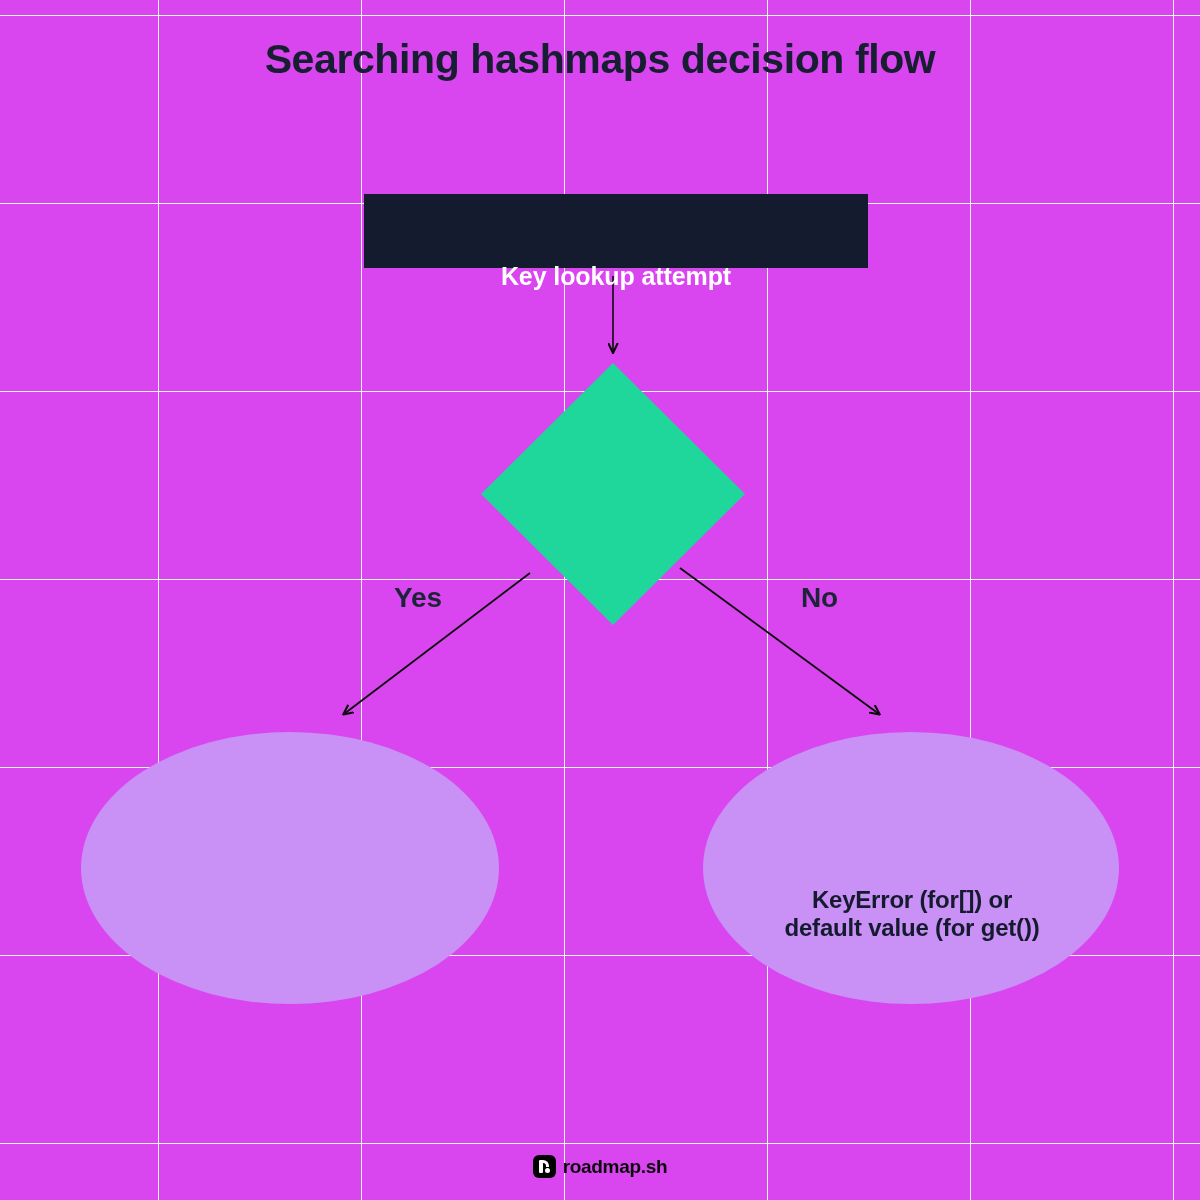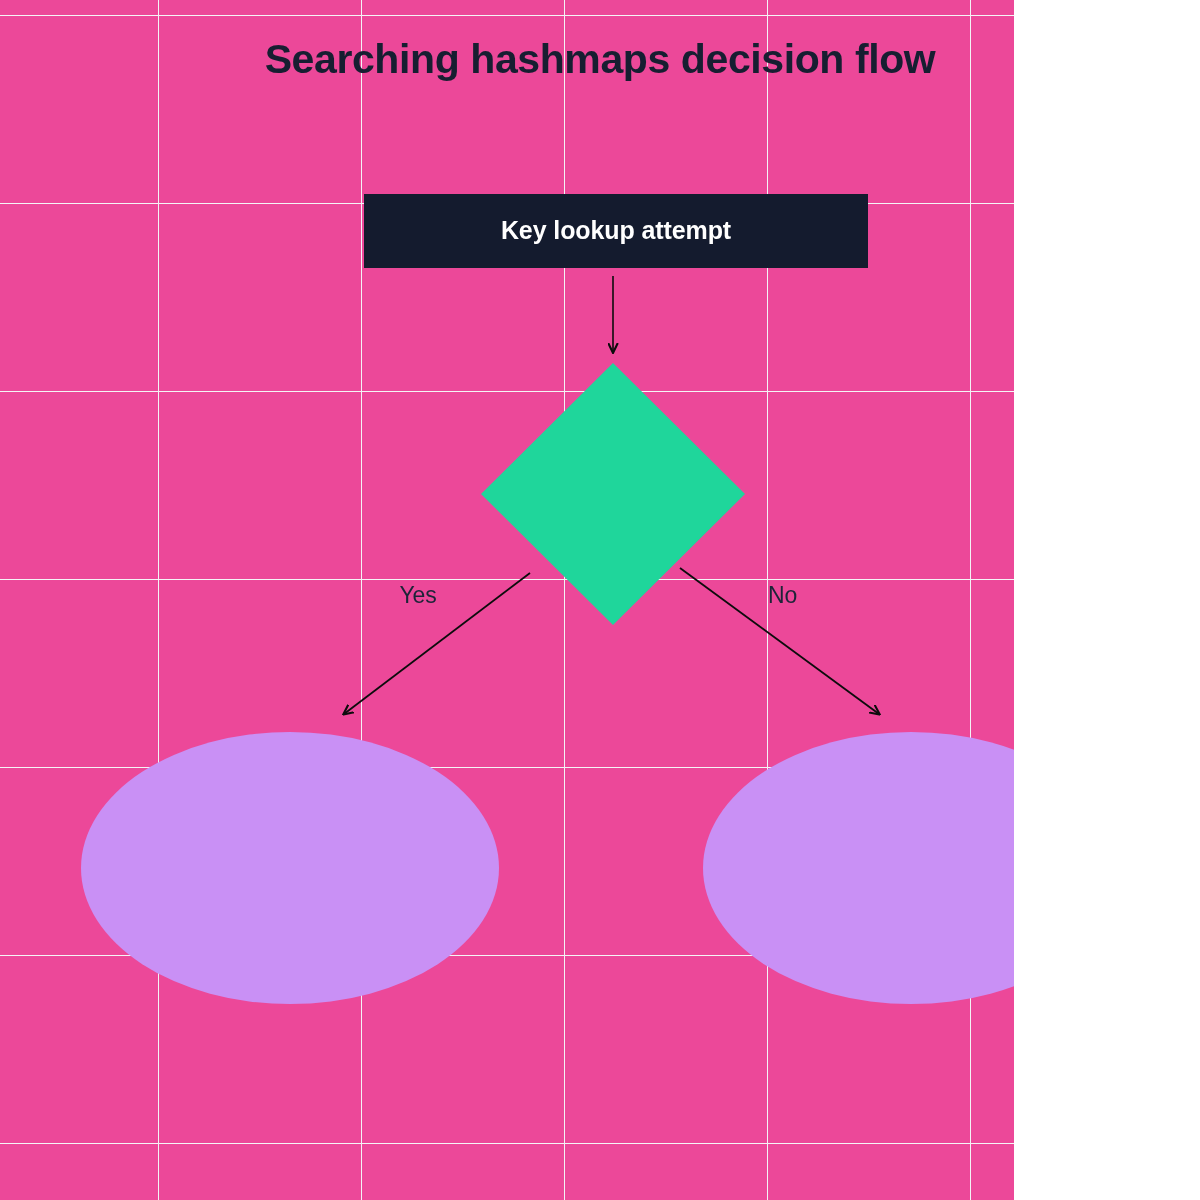--- a/index.html
+++ b/index.html
@@ -6,23 +6,23 @@
   html, body {
     margin: 0;
     padding: 0;
     background: #ffffff;
   }
   body {
     font-family: "Liberation Sans", sans-serif;
   }
   #canvas {
     position: relative;
-    width: 1014px;
+    width: 1200px;
     height: 1200px;
-    background-color: #ec4899;
+    background-color: #d946ef;
     overflow: hidden;
   }
   
   #grid-bg {
     position: absolute;
     left: 0; top: 0;
     width: 1200px;
     height: 1200px;
     background-image:
       linear-gradient(to right, #f3f3f6 1px, transparent 1px),
@@ -53,20 +53,21 @@
   .node-label {
     position: absolute;
     display: flex;
     align-items: center;
     justify-content: center;
     text-align: center;
     font-weight: 700;
     line-height: 1.18;
     pointer-events: none;
     white-space: pre-line;
+    margin-top: 46px;
   }
   #label-start {
     left: 364px;
     top: 194px;
     width: 504px;
     height: 74px;
     color: #ffffff;
     font-size: 25px;
     letter-spacing: -0.1px;
   }
@@ -92,36 +93,36 @@
     left: 712px;
     top: 826px;
     width: 400px;
     height: 84px;
     color: #141b2e;
     font-size: 24px;
     letter-spacing: -0.2px;
   }
   .edge-label {
     position: absolute;
-    font-weight: 400;
-    font-size: 23px;
+    font-weight: 700;
+    font-size: 28px;
     color: #1d2438;
     letter-spacing: -0.1px;
   }
   #edge-label-yes {
     left: 390px;
     top: 582px;
     width: 56px;
     text-align: center;
   }
   #edge-label-no {
-    left: 768px;
+    left: 788px;
     top: 582px;
     width: 50px;
-    text-align: left;
+    text-align: right;
   }
   
   #footer-brand {
     position: absolute;
     left: 0;
     bottom: 22px;
     width: 1200px;
     display: flex;
     align-items: center;
     justify-content: center;
@@ -200,19 +201,29 @@
 
     <ellipse cx="911" cy="868" rx="208" ry="136" fill="#c990f5"></ellipse>
   </svg>
 
   <div class="diagram-title">Searching hashmaps decision flow</div>
 
   <div class="node-label" id="label-start">Key lookup attempt</div>
 
 
 
+  <div class="node-label" id="label-error">KeyError (for[]) or
+default value (for get())</div>
 
   <div class="edge-label" id="edge-label-yes">Yes</div>
 
   <div class="edge-label" id="edge-label-no">No</div>
 
+  <div id="footer-brand">
+    <div id="brand-logo-mark">
+      <span class="r-stem"></span>
+      <span class="r-arc"></span>
+      <span class="r-dot"></span>
+    </div>
+    <span id="brand-name">roadmap.sh</span>
+  </div>
 
 </div>
 
 </body></html>

